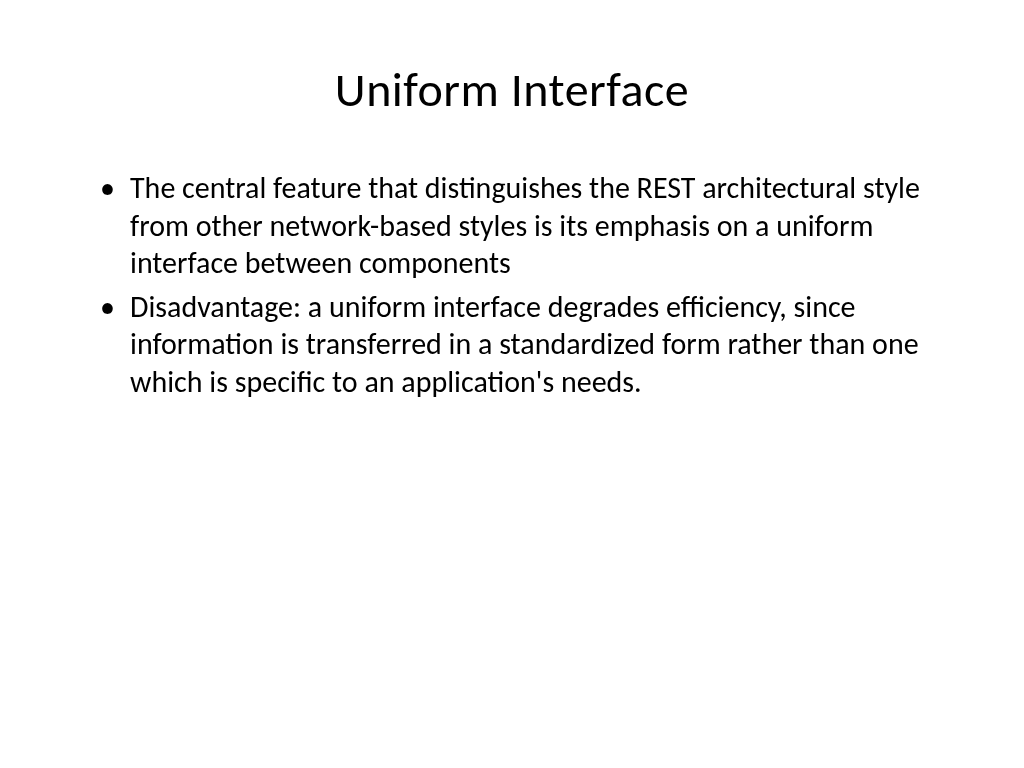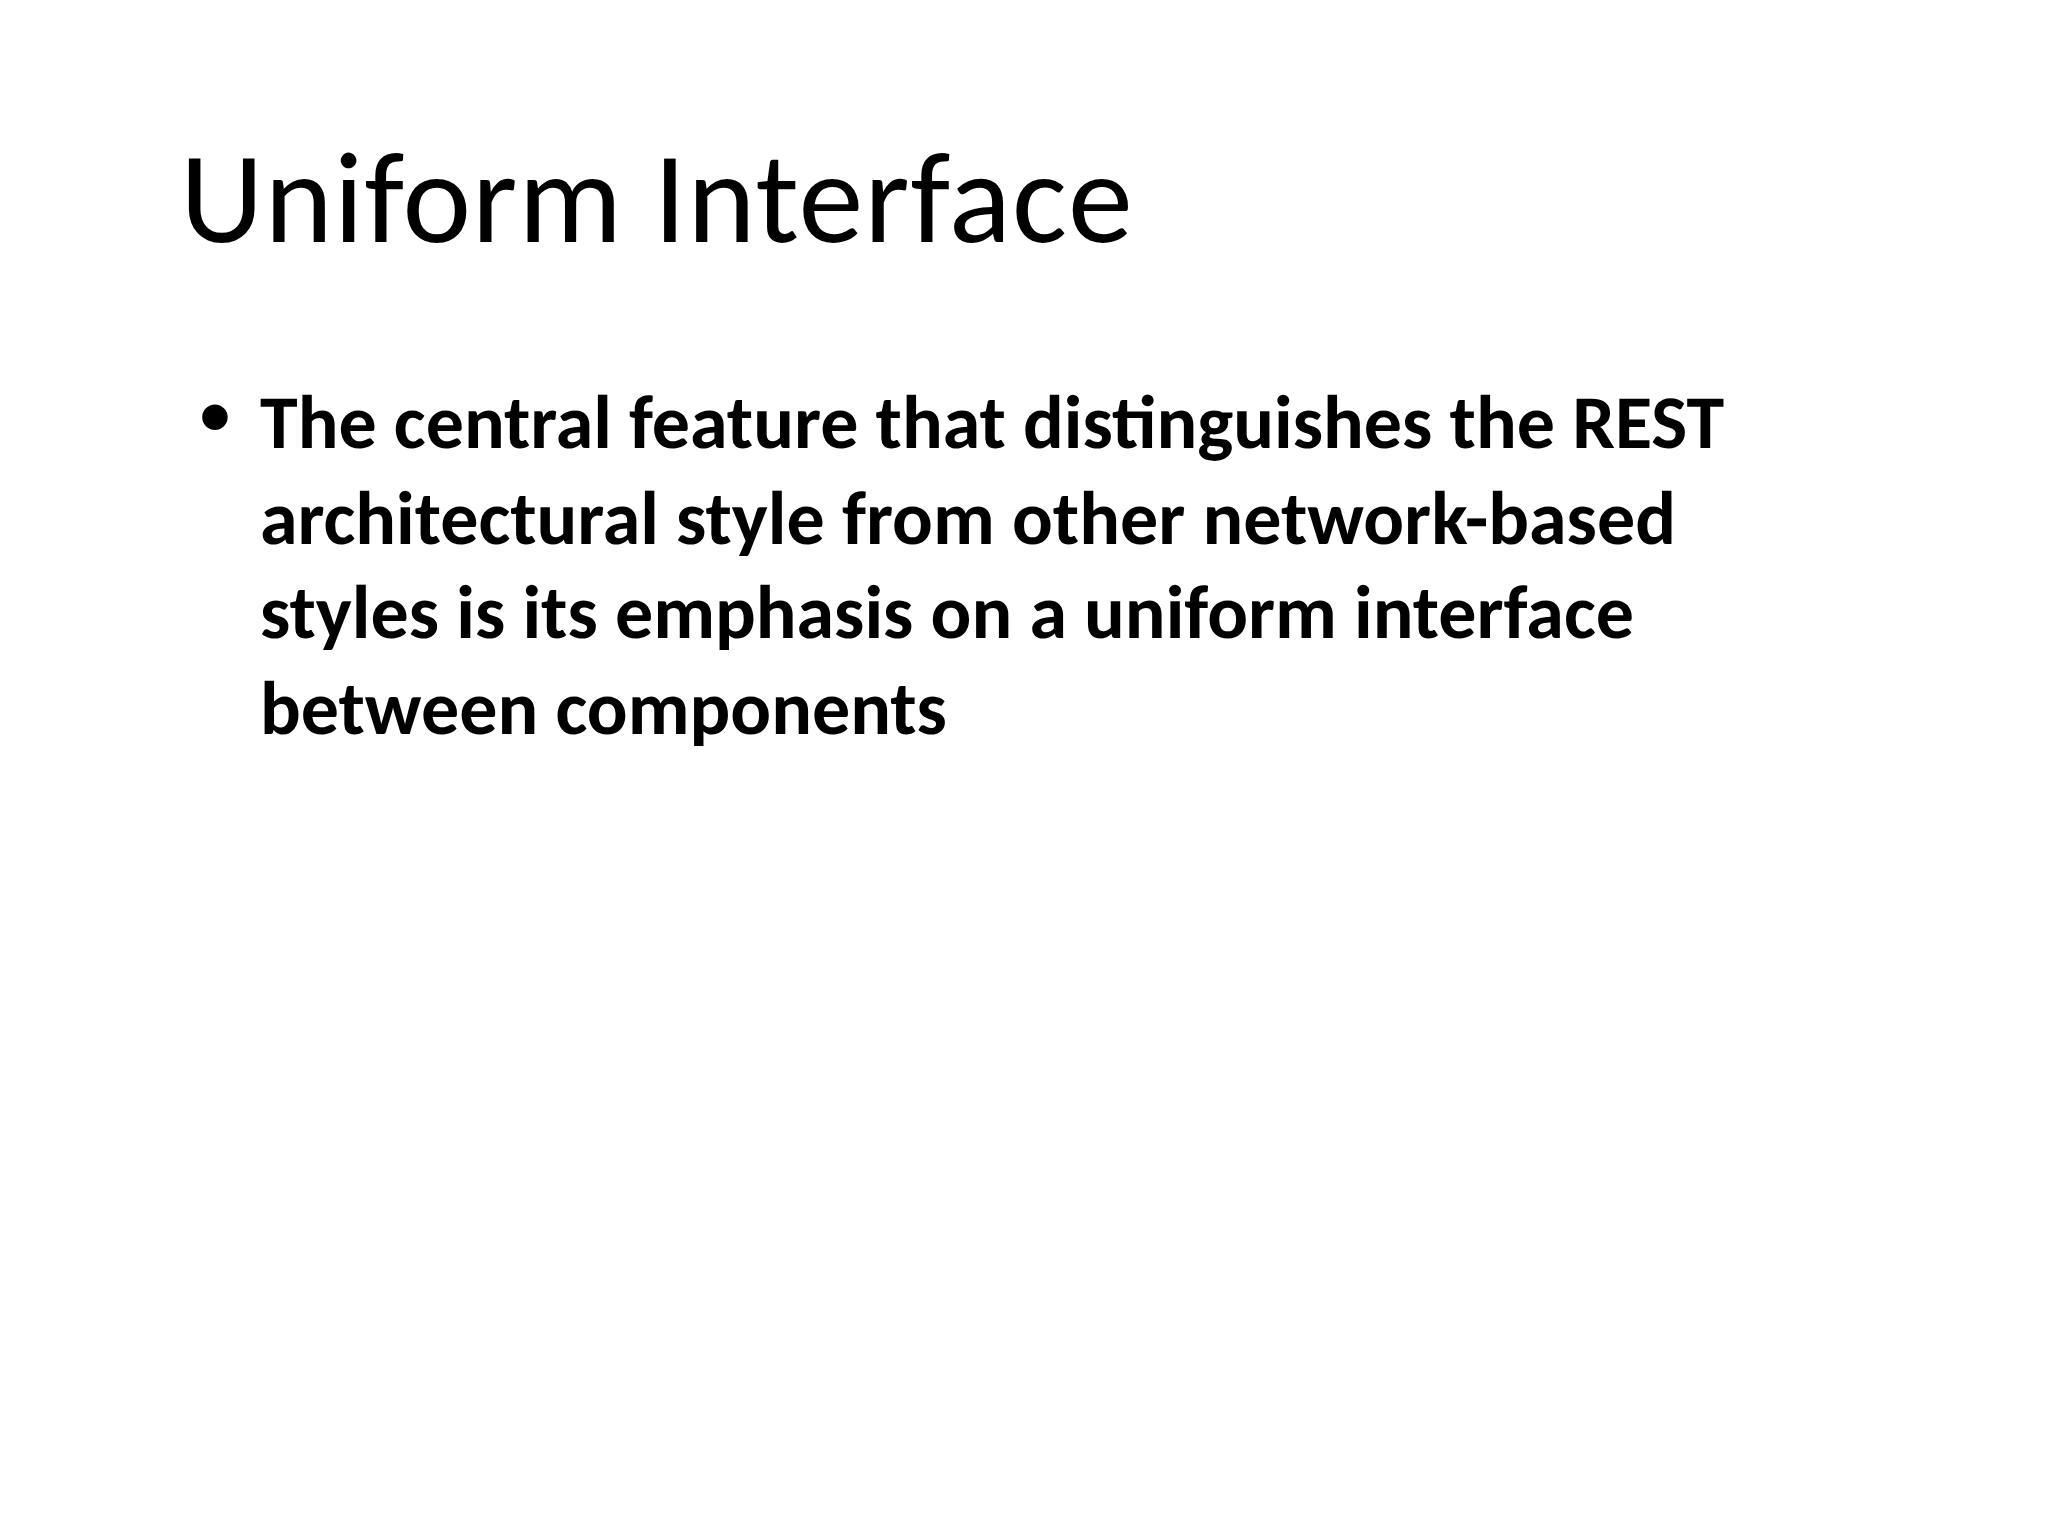--- a/index.html
+++ b/index.html
@@ -14,47 +14,48 @@
       font-family: Calibri, "Segoe UI", Arial, sans-serif;
       color: #000000;
       overflow: hidden;
     }
     .slide {
       width: 100%;
       height: 100%;
       padding: 60px 90px 60px 90px;
     }
     .title {
-      font-size: 65px;
+      font-size: 48px;
       font-weight: 400;
-      text-align: left;
+      text-align: center;
       margin-bottom: 50px;
       letter-spacing: 0.5px;
     }
     .bullet-list {
       list-style: none;
       padding-left: 0;
     }
     .bullet-item {
       position: relative;
       padding-left: 40px;
-      font-size: 38px;
+      font-size: 30px;
       line-height: 1.25;
       margin-bottom: 6px;
-      font-weight: 700;
+      font-weight: 400;
     }
     .bullet-item::before {
       content: "•";
       position: absolute;
       left: 10px;
       top: 0;
       font-size: 30px;
     }
   </style>
 </head>
 <body>
 
 <div class="slide">
   <h1 class="title">Uniform Interface</h1>
   <ul class="bullet-list">
     <li class="bullet-item">The central feature that distinguishes the REST architectural style from other network-based styles is its emphasis on a uniform interface between components</li>
+    <li class="bullet-item">Disadvantage: a uniform interface degrades efficiency, since information is transferred in a standardized form rather than one which is specific to an application's needs.</li>
   </ul>
 </div>
 
 </body></html>

